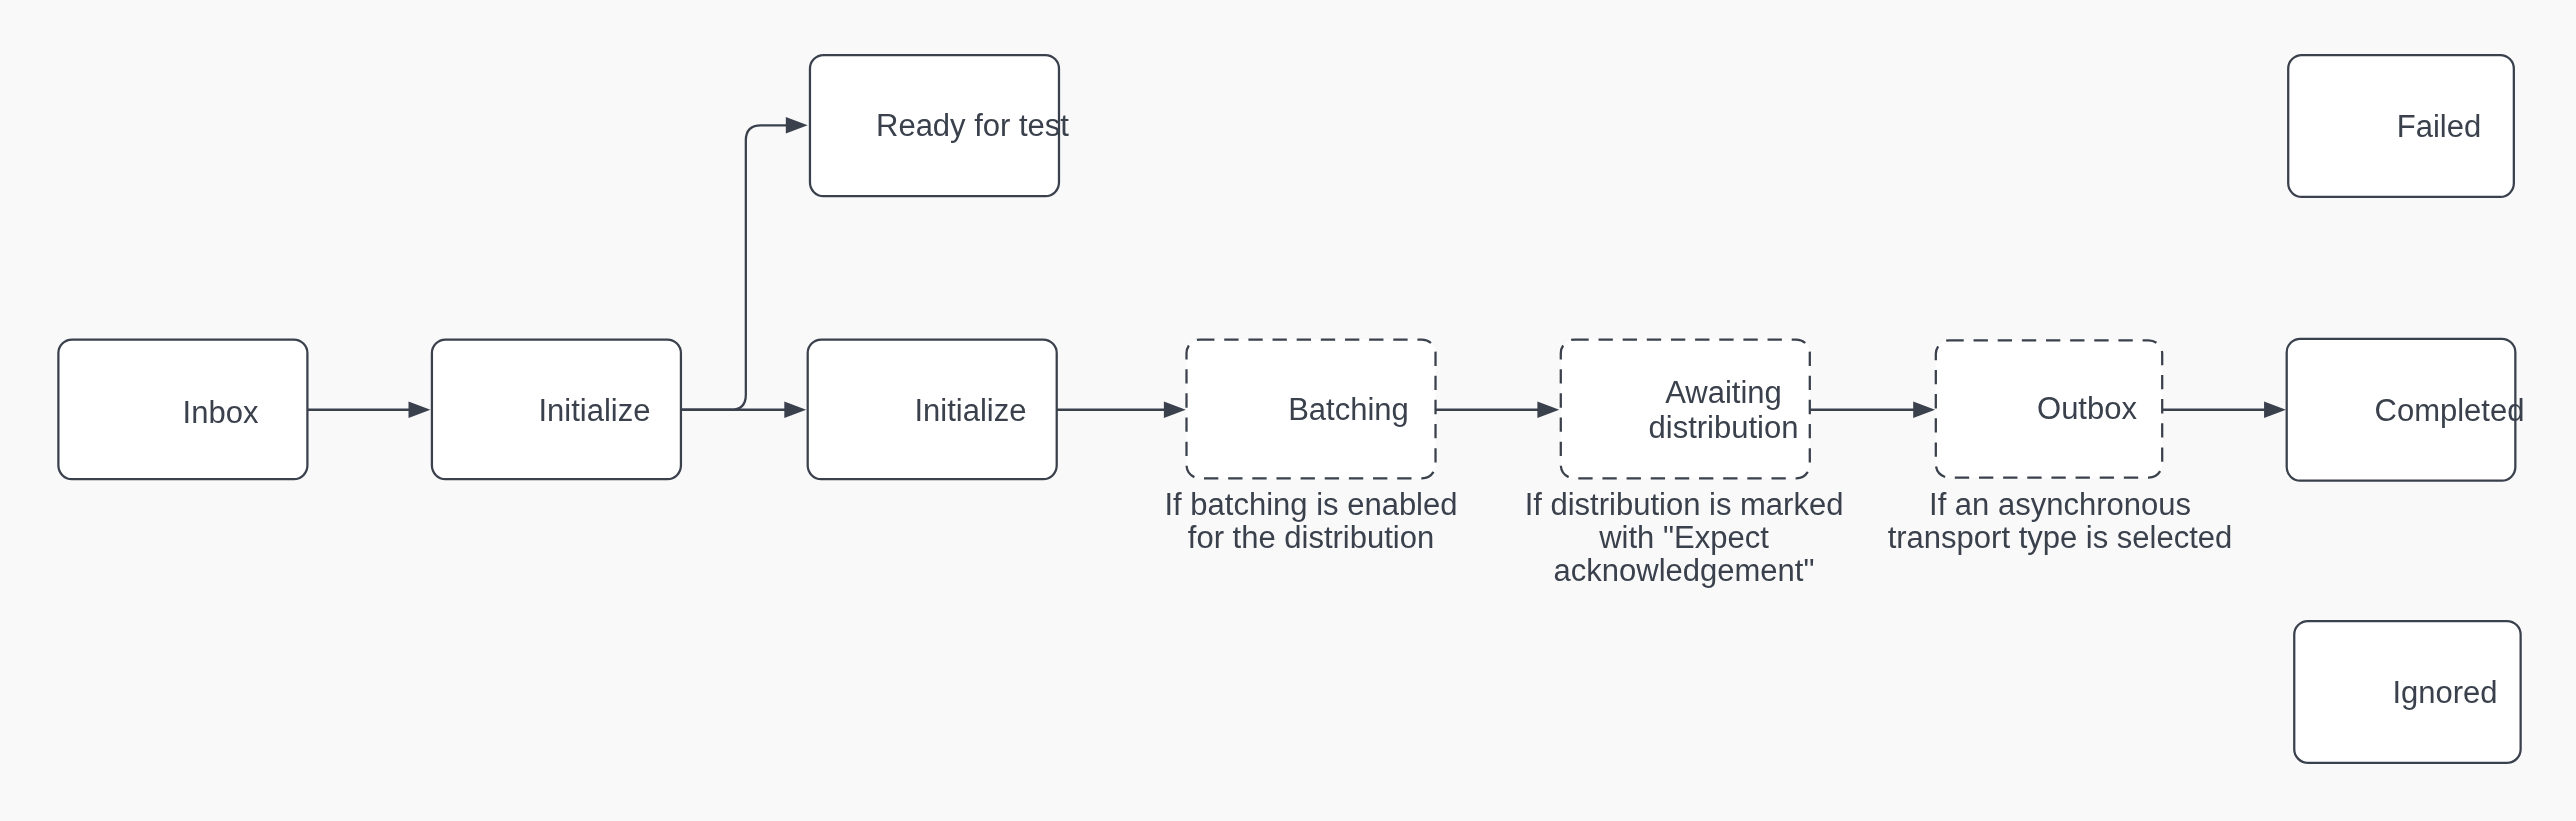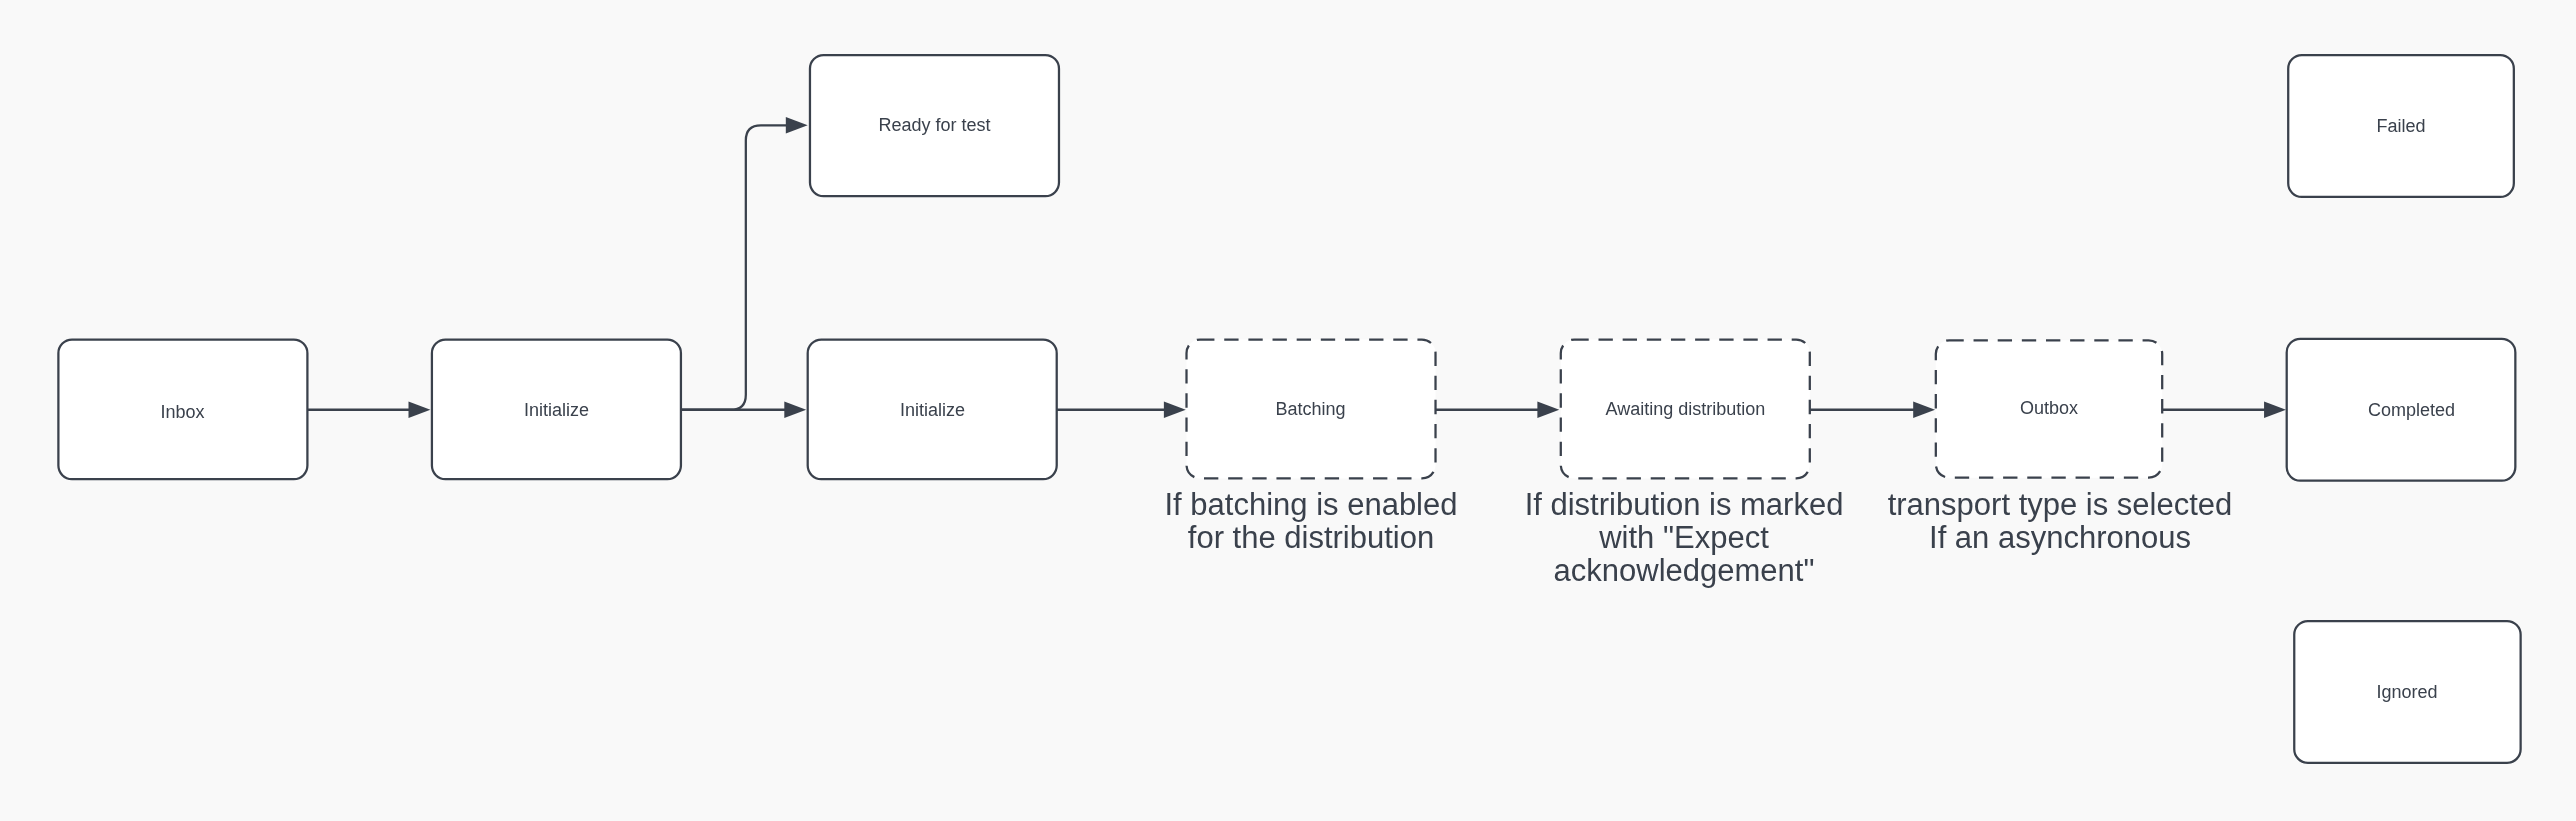--- a/index.html
+++ b/index.html
@@ -9,23 +9,24 @@
     font-family: "Liberation Sans", sans-serif;
     color: #3A414C;
     position: relative;
     overflow: hidden;
   }
   .layer { position: absolute; left: 0; top: 0; }
   .node-label {
     position: absolute;
     display: flex; align-items: center; justify-content: center;
     text-align: center;
-    font-size: 18px; line-height: 35px;
+    font-size: 31px; line-height: 35px;
     color: #3A414C;
     cursor: default;
+    padding-left: 38px;
   }
   .caption {
     position: absolute;
     transform: translateX(-50%);
     text-align: center;
     font-size: 31px; line-height: 33px;
     color: #3A414C;
   }
   .caption span { display: block; white-space: nowrap; }
 </style>
@@ -103,16 +104,16 @@
 <div class="caption" style="left:1311px; top:488px;">
   <span>If batching is enabled</span>
   <span>for the distribution</span>
 </div>
 <div class="caption" style="left:1684px; top:488px;">
   <span>If distribution is marked</span>
   <span>with "Expect</span>
   <span>acknowledgement"</span>
 </div>
 <div class="caption" style="left:2060px; top:488px;">
+  <span>If an asynchronous</span>
   <span>transport type is selected</span>
-  <span>If an asynchronous</span>
 </div>
 
 
 </body></html>

